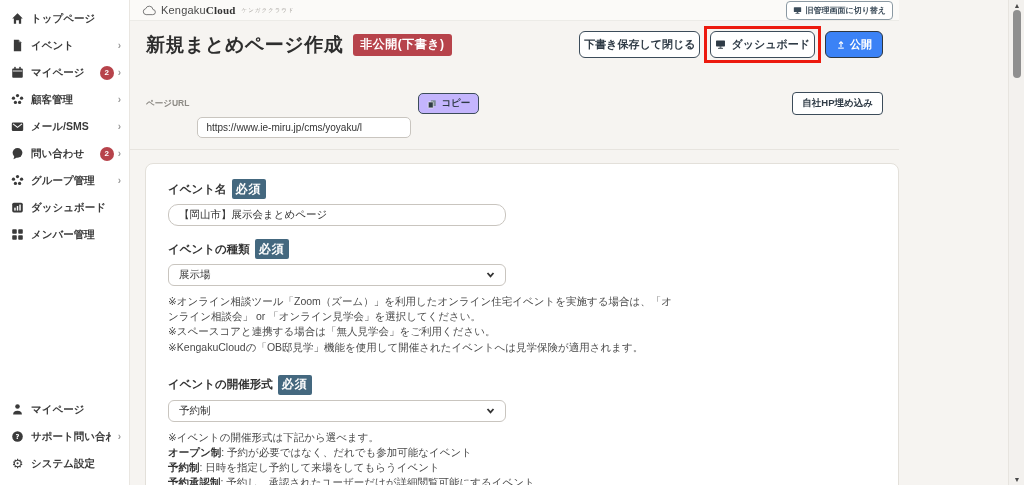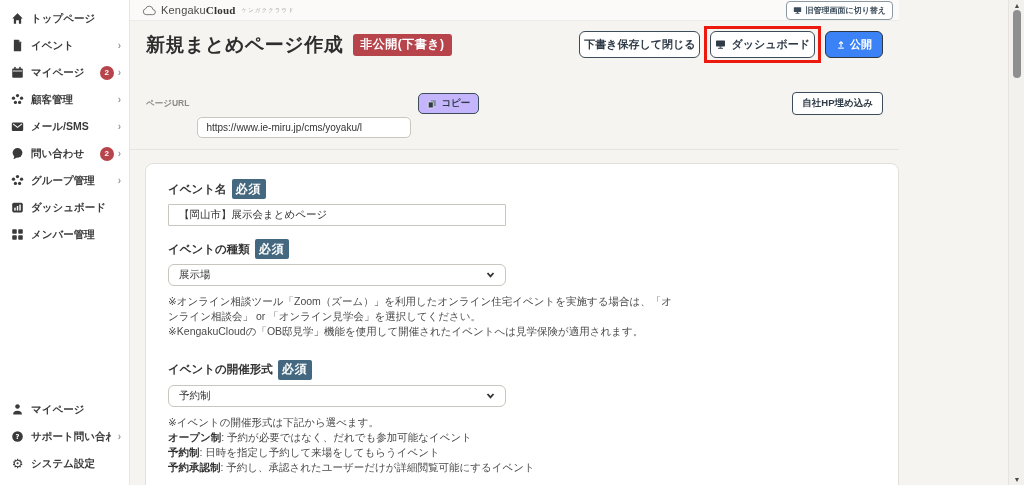--- a/index.html
+++ b/index.html
@@ -65,21 +65,21 @@
                font-size:9.5px; font-weight:700; padding:4px 9px; cursor:pointer; white-space:nowrap; }
 
   .content { flex:1; padding:13px 0 0 15px; overflow:hidden; }
   .card { background:#fff; border:1px solid #e3e0da; border-radius:8px; }
   .card-form { padding:15px 22px 24px 22px; margin-bottom:9px; }
   .card-schedule { padding:12px 22px 20px 22px; height:120px; }
 
   .field-label { font-size:11.5px; font-weight:700; color:#333; display:flex; align-items:center; gap:5px; margin-bottom:5px; }
   .badge-req { background:#44687f; color:#fff; font-size:12px; font-weight:700; padding:1.5px 4px;
                border-radius:2px; letter-spacing:1px; }
-  .text-input { width:338px; height:22px; border:1px solid #c9c5bf; border-radius:1px; background:#fff;
+  .text-input { width:338px; height:22px; border:1px solid #c9c5bf; border-radius:10px; background:#fff;
                 font-size:10.5px; color:#333; padding:0 10px; margin-bottom:13px;
                 font-family:"Liberation Sans","DejaVu Sans",sans-serif; }
   .select { width:338px; height:22px; border:1px solid #c9c5bf; border-radius:6px; background:#fff;
             font-size:10.5px; color:#333; padding:0 10px; display:flex; align-items:center; cursor:pointer; }
   .select .sel-caret { margin-left:auto; }
   .select .sel-caret svg { width:9px; height:9px; stroke:#333; stroke-width:2.4; fill:none; }
 
   .notes { font-size:10.5px; color:#4a4a4a; line-height:15.2px; max-width:508px; margin:8px 0 20px 0; }
   .notes .nline b { color:#333; }
 
@@ -329,20 +329,21 @@
         </div>
         <div class="select">
           <span>展示場</span>
           <span class="sel-caret"><svg viewBox="0 0 12 12">
                 <path d="M2 4 6 8.5 10 4"></path>
               </svg></span>
         </div>
 
         <div class="notes">
           <div class="nline">※オンライン相談ツール「Zoom（ズーム）」を利用したオンライン住宅イベントを実施する場合は、「オンライン相談会」 or 「オンライン見学会」を選択してください。</div>
+          <div class="nline">※スペースコアと連携する場合は「無人見学会」をご利用ください。</div>
           <div class="nline">※KengakuCloudの「OB邸見学」機能を使用して開催されたイベントへは見学保険が適用されます。</div>
         </div>
 
         <div class="field-label">
           <span>イベントの開催形式</span>
           <span class="badge-req">必須</span>
         </div>
         <div class="select">
           <span>予約制</span>
           <span class="sel-caret"><svg viewBox="0 0 12 12">

